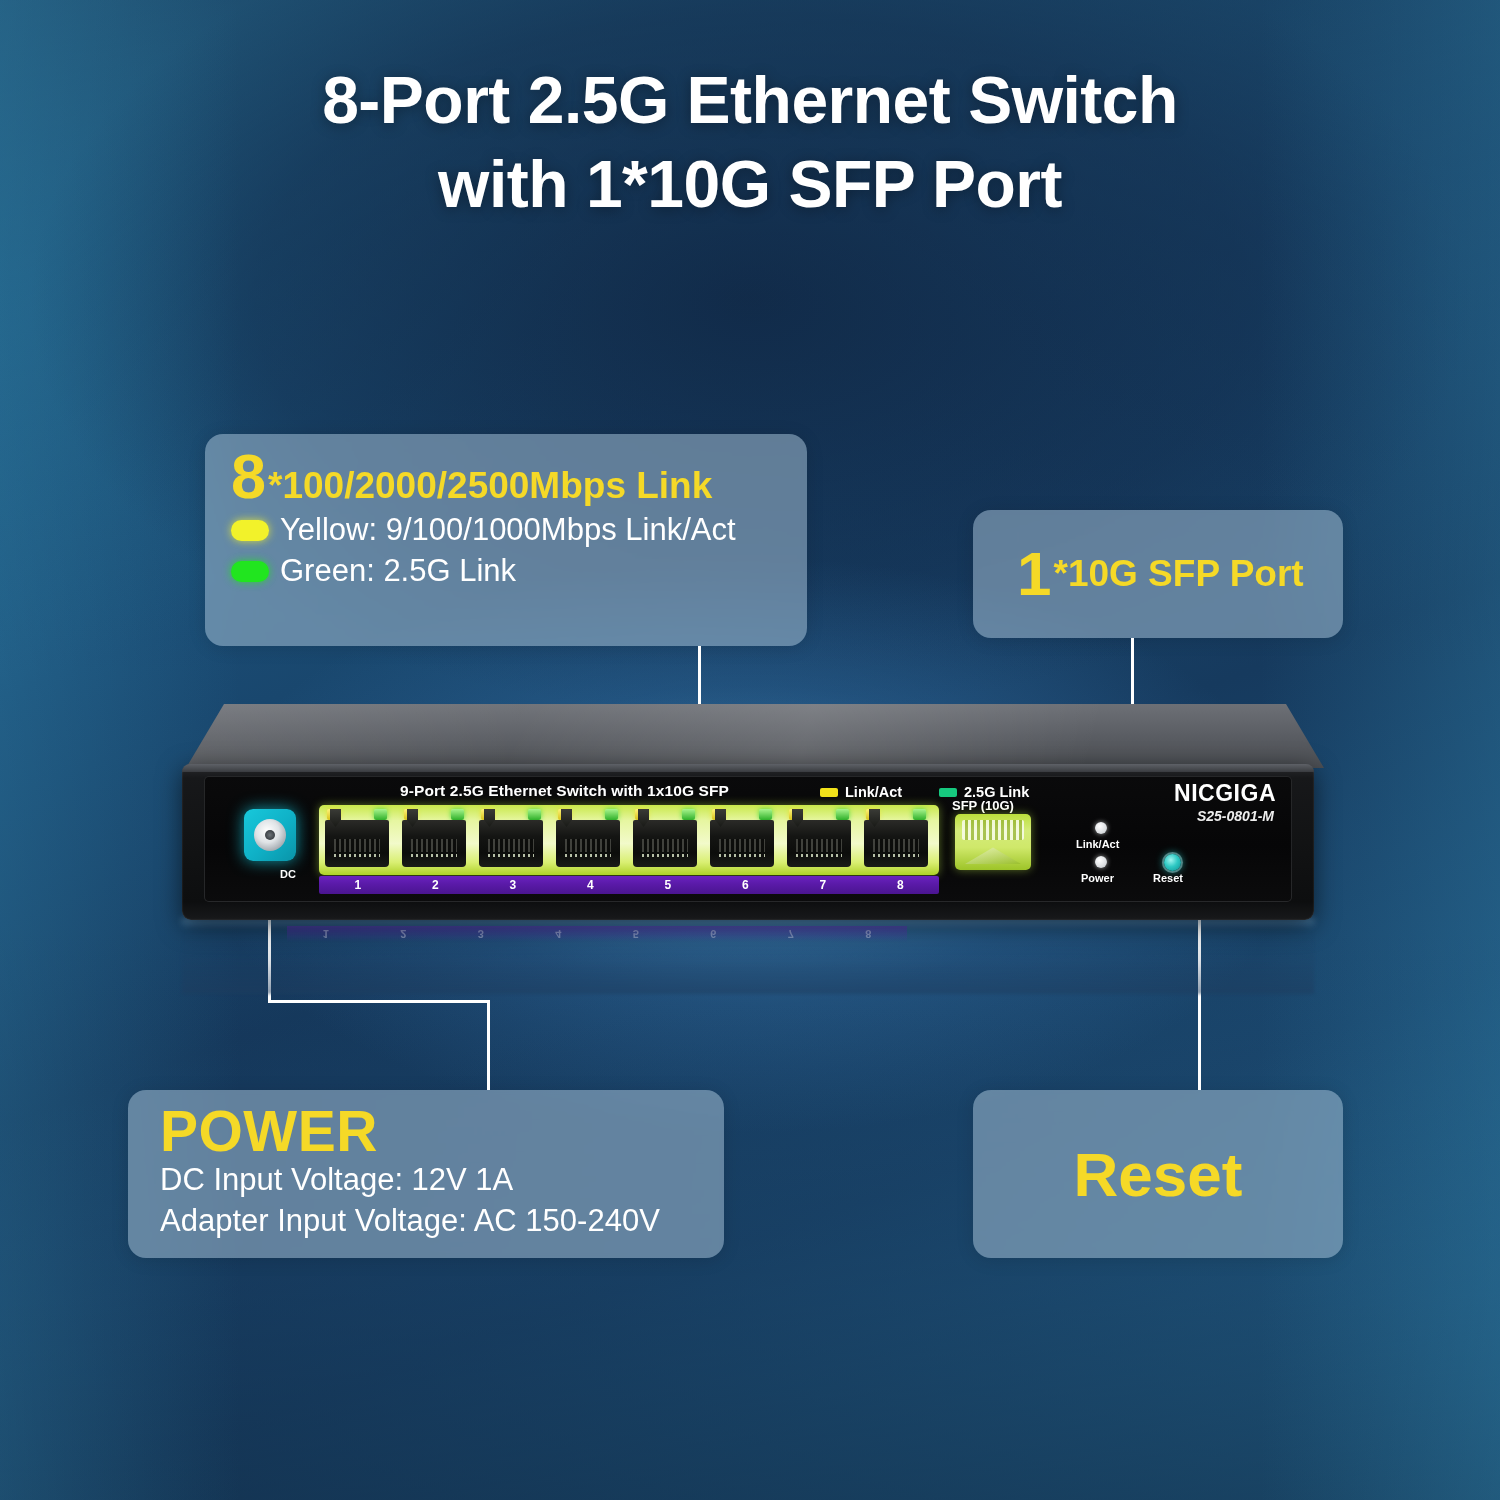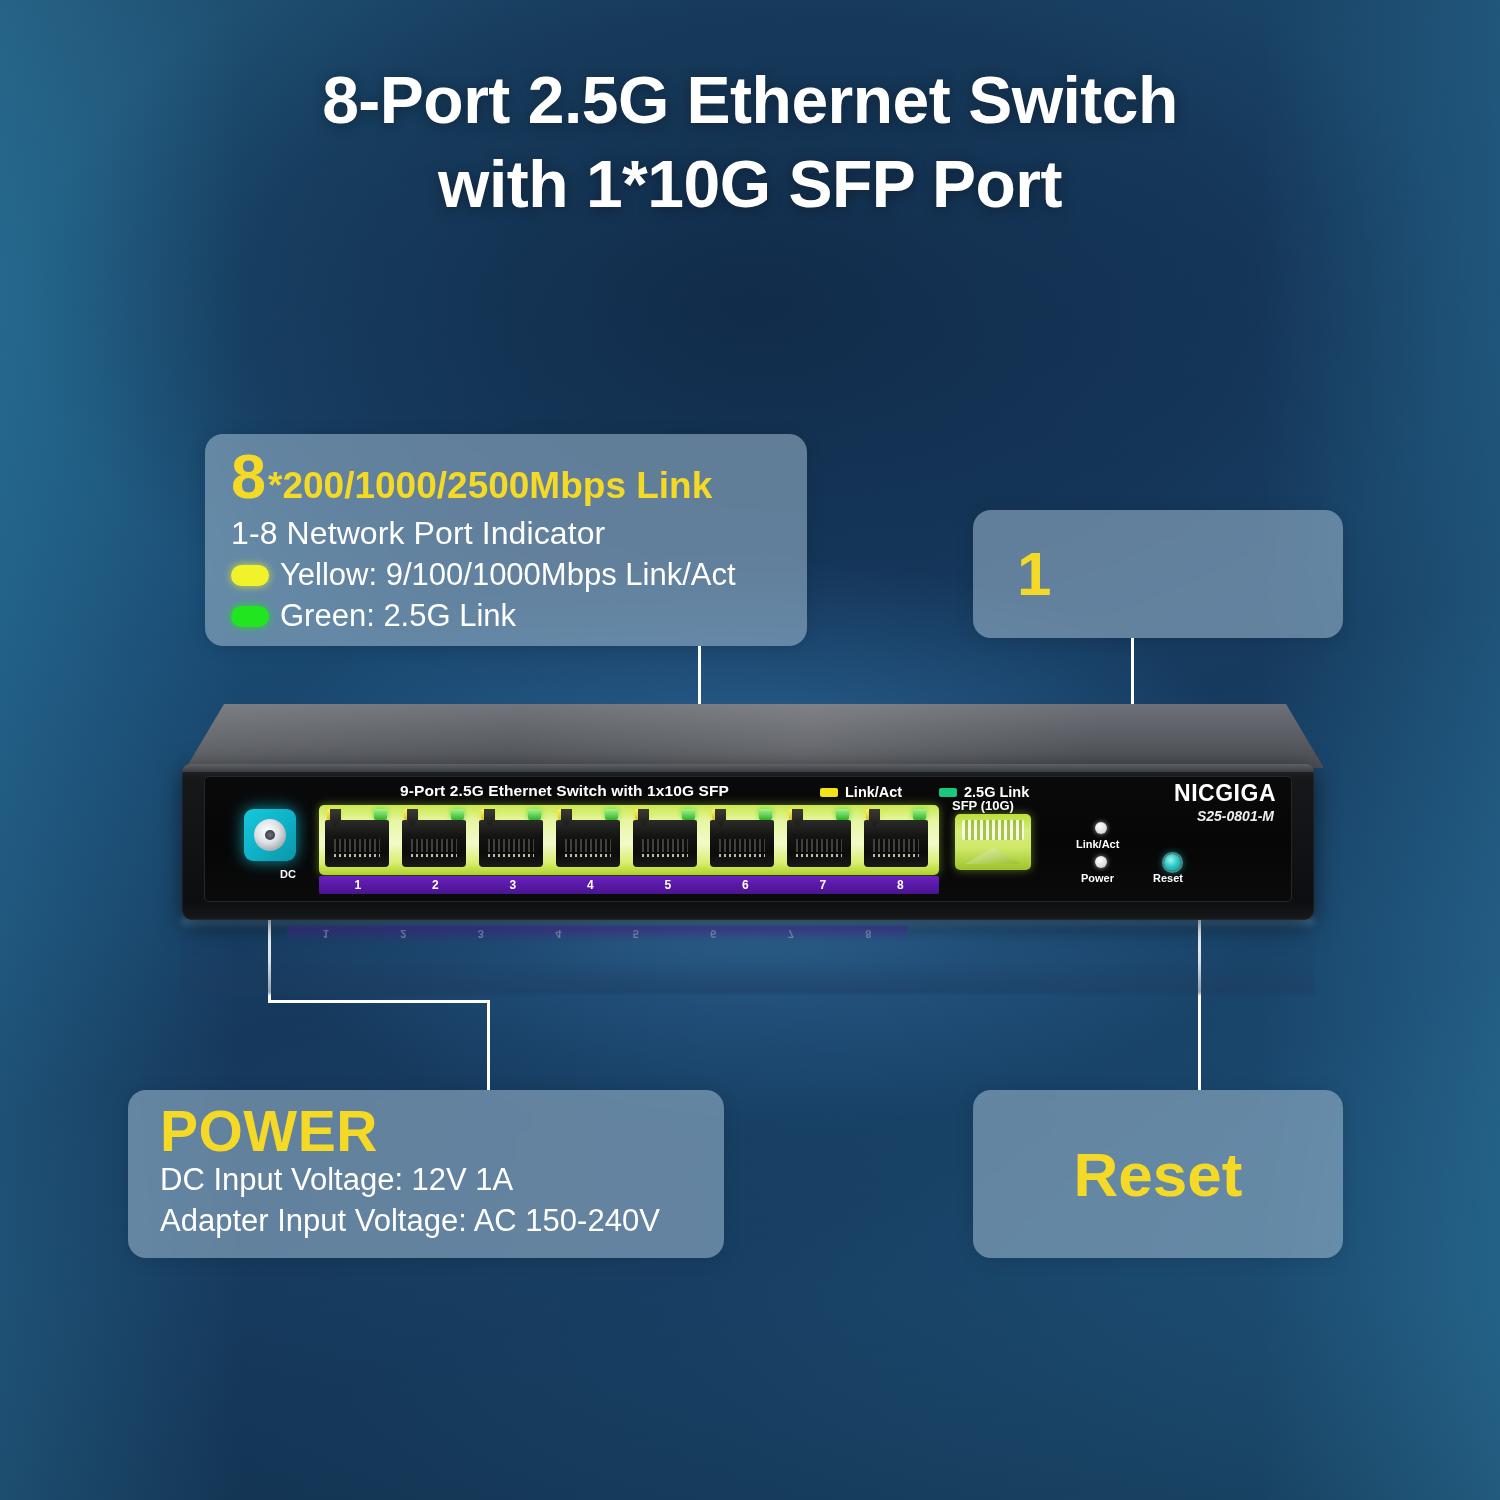--- a/index.html
+++ b/index.html
@@ -256,35 +256,35 @@
 <div class="bg-side"></div>
 
 <h1 class="title">
   <span>8-Port 2.5G Ethernet Switch</span>
   <span class="title-l2">with 1*10G SFP Port</span>
 </h1>
 
 <div class="callout" id="box-ports">
   <div class="hdr-row">
     <span class="big-num">8</span>
-    <span class="hdr-rest">*200/1000/2500Mbps Link</span>
+    <span class="hdr-rest">*100/2000/2500Mbps Link</span>
   </div>
-  <div class="sub1">1-8 Network Port Indicator</div>
   <div class="led-row">
     <span class="led-pill led-yellow"></span>
     <span class="led-txt">Yellow: 9/100/1000Mbps Link/Act</span>
   </div>
   <div class="led-row">
     <span class="led-pill led-green"></span>
     <span class="led-txt">Green:  2.5G Link</span>
   </div>
 </div>
 
 <div class="callout" id="box-sfp">
   <span class="sfp-num">1</span>
+  <span class="sfp-rest">*10G SFP Port</span>
 </div>
 
 <div class="callout" id="box-power">
   <div class="pw-title">POWER</div>
   <div class="pw-line">DC Input Voltage: 12V 1A</div>
   <div class="pw-line">Adapter Input Voltage: AC 150-240V</div>
 </div>
 
 <div class="callout" id="box-reset">
   <div class="rs-title">Reset</div>

